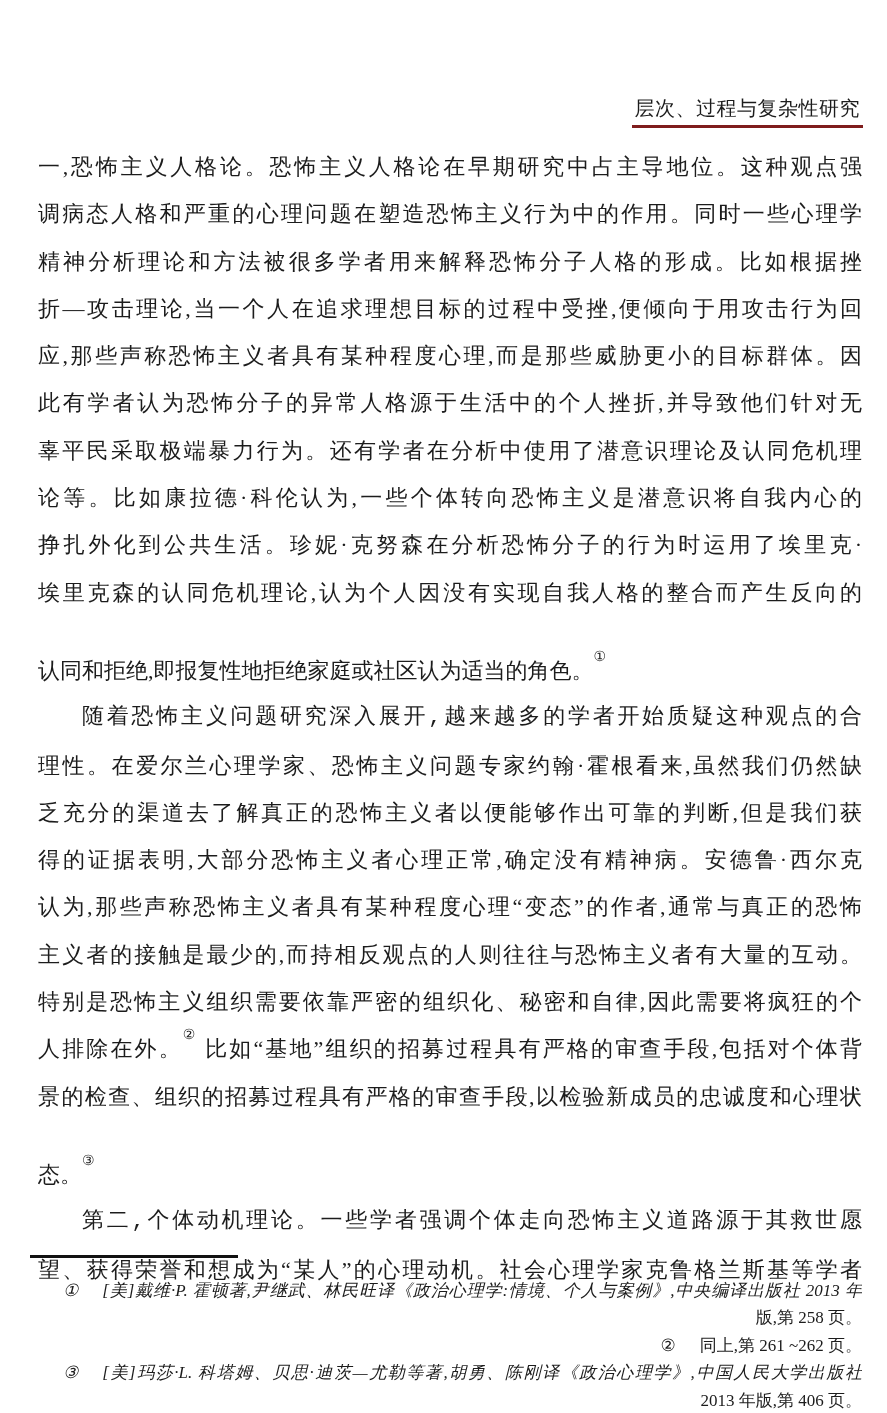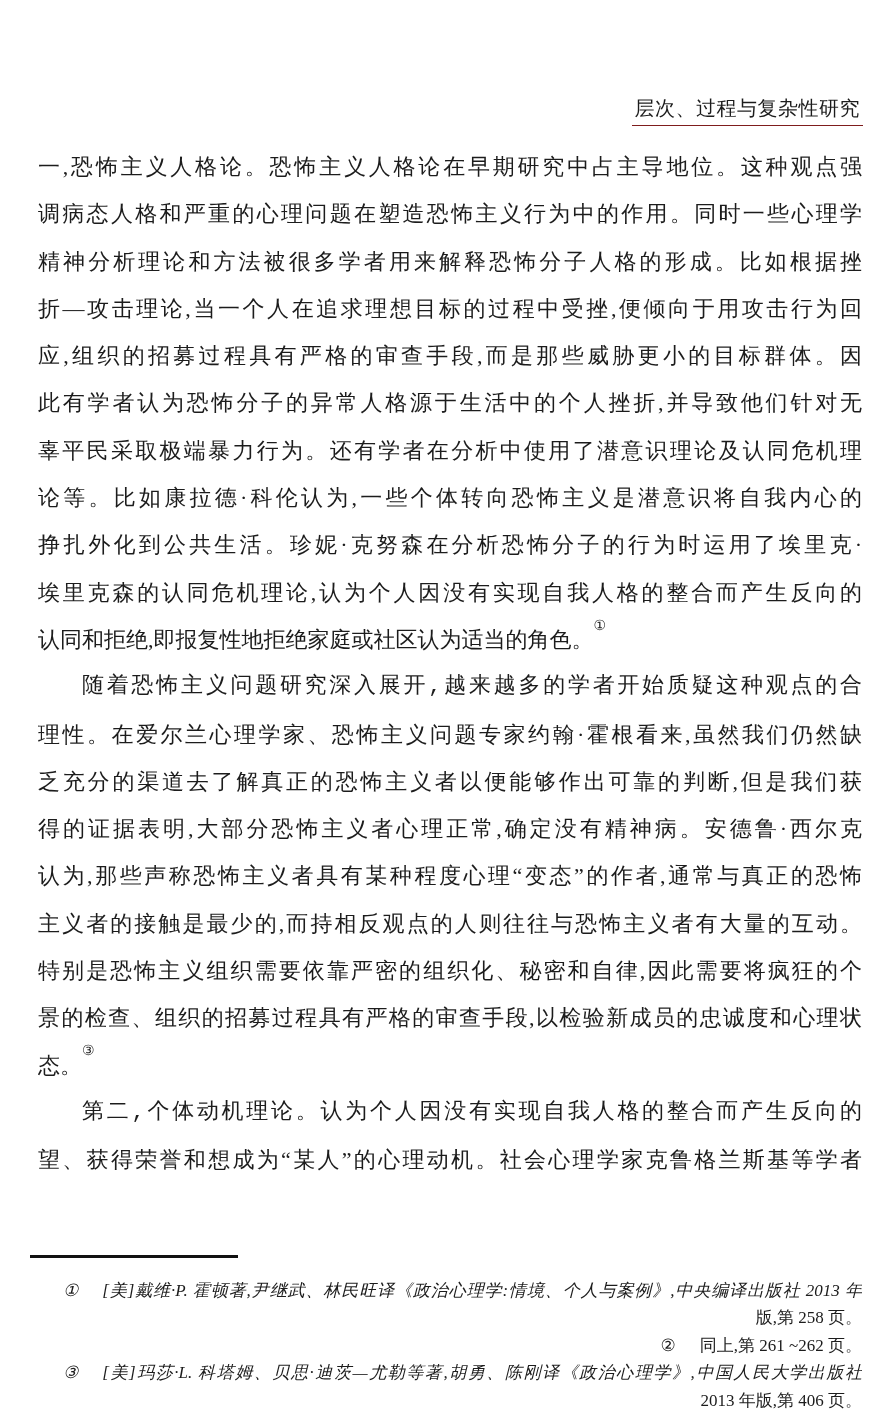--- a/index.html
+++ b/index.html
@@ -12,41 +12,42 @@
     overflow: hidden;
   }
   .page { position: absolute; inset: 0; }
 
   .header {
     position: absolute;
     top: 94px; right: 24px;
     font-size: 20px;
     line-height: 28px;
     letter-spacing: 0.5px;
-    border-bottom: 1px solid #7f1d1d;
+    border-bottom: 3px solid #7f1d1d;
     padding: 0 3px 3px 3px;
   }
 
   .body-text {
     position: absolute;
     left: 38px; top: 143px;
     width: 824px;
   }
   .line {
     font-size: 22px;
     line-height: 47.3px;
     height: 47.3px;
     text-align: justify;
     text-align-last: justify;
     text-justify: inter-character;
     overflow: hidden;
   }
   .line.end {
     text-align: left;
     text-align-last: left;
+    margin-top: 31px;
   }
   .line.indent { text-indent: 2em; font-family: Liberation Mono, monospace; }
 
   sup.ref {
     font-size: 14px;
     line-height: 0;
     position: relative;
     top: -9px;
   }
 
@@ -88,37 +89,38 @@
 
   <div class="header">
     <span>层次、过程与复杂性研究</span>
   </div>
 
   <div class="body-text">
     <div class="line"><span>一,恐怖主义人格论。恐怖主义人格论在早期研究中占主导地位。这种观点强</span></div>
     <div class="line"><span>调病态人格和严重的心理问题在塑造恐怖主义行为中的作用。同时一些心理学</span></div>
     <div class="line"><span>精神分析理论和方法被很多学者用来解释恐怖分子人格的形成。比如根据挫</span></div>
     <div class="line"><span>折—攻击理论,当一个人在追求理想目标的过程中受挫,便倾向于用攻击行为回</span></div>
-    <div class="line"><span>应,组织的招募过程具有严格的审查手段,而是那些威胁更小的目标群体。因</span></div>
+    <div class="line"><span>应,那些声称恐怖主义者具有某种程度心理,而是那些威胁更小的目标群体。因</span></div>
     <div class="line"><span>此有学者认为恐怖分子的异常人格源于生活中的个人挫折,并导致他们针对无</span></div>
     <div class="line"><span>辜平民采取极端暴力行为。还有学者在分析中使用了潜意识理论及认同危机理</span></div>
     <div class="line"><span>论等。比如康拉德·科伦认为,一些个体转向恐怖主义是潜意识将自我内心的</span></div>
     <div class="line"><span>挣扎外化到公共生活。珍妮·克努森在分析恐怖分子的行为时运用了埃里克·</span></div>
     <div class="line"><span>埃里克森的认同危机理论,认为个人因没有实现自我人格的整合而产生反向的</span></div>
     <div class="line end"><span>认同和拒绝,即报复性地拒绝家庭或社区认为适当的角色。</span><sup class="ref">①</sup></div>
     <div class="line indent"><span>随着恐怖主义问题研究深入展开,越来越多的学者开始质疑这种观点的合</span></div>
     <div class="line"><span>理性。在爱尔兰心理学家、恐怖主义问题专家约翰·霍根看来,虽然我们仍然缺</span></div>
     <div class="line"><span>乏充分的渠道去了解真正的恐怖主义者以便能够作出可靠的判断,但是我们获</span></div>
     <div class="line"><span>得的证据表明,大部分恐怖主义者心理正常,确定没有精神病。安德鲁·西尔克</span></div>
     <div class="line"><span>认为,那些声称恐怖主义者具有某种程度心理“变态”的作者,通常与真正的恐怖</span></div>
     <div class="line"><span>主义者的接触是最少的,而持相反观点的人则往往与恐怖主义者有大量的互动。</span></div>
     <div class="line"><span>特别是恐怖主义组织需要依靠严密的组织化、秘密和自律,因此需要将疯狂的个</span></div>
+    <div class="line"><span>人排除在外。</span><sup class="ref">②</sup><span> 比如“基地”组织的招募过程具有严格的审查手段,包括对个体背</span></div>
     <div class="line"><span>景的检查、组织的招募过程具有严格的审查手段,以检验新成员的忠诚度和心理状</span></div>
     <div class="line end"><span>态。</span><sup class="ref">③</sup></div>
-    <div class="line indent"><span>第二,个体动机理论。认为个人因没有实现自我人格的整合而产生反向的</span></div>
+    <div class="line indent"><span>第二,个体动机理论。一些学者强调个体走向恐怖主义道路源于其救世愿</span></div>
     <div class="line"><span>望、获得荣誉和想成为“某人”的心理动机。社会心理学家克鲁格兰斯基等学者</span></div>
   </div>
 
   <div class="fnrule"></div>
 
   <div class="footnotes">
     <div class="fn-line fn-first fn-fill"><span class="fn-marker">①</span><span>[美]戴维·P. 霍顿著,尹继武、林民旺译《政治心理学:情境、个人与案例》,中央编译出版社 2013 年</span></div>
     <div class="fn-line"><span>版,第 258 页。</span></div>
     <div class="fn-line fn-first"><span class="fn-marker">②</span><span>同上,第 261 ~262 页。</span></div>
     <div class="fn-line fn-first fn-fill"><span class="fn-marker">③</span><span>[美]玛莎·L. 科塔姆、贝思·迪茨—尤勒等著,胡勇、陈刚译《政治心理学》,中国人民大学出版社</span></div>

